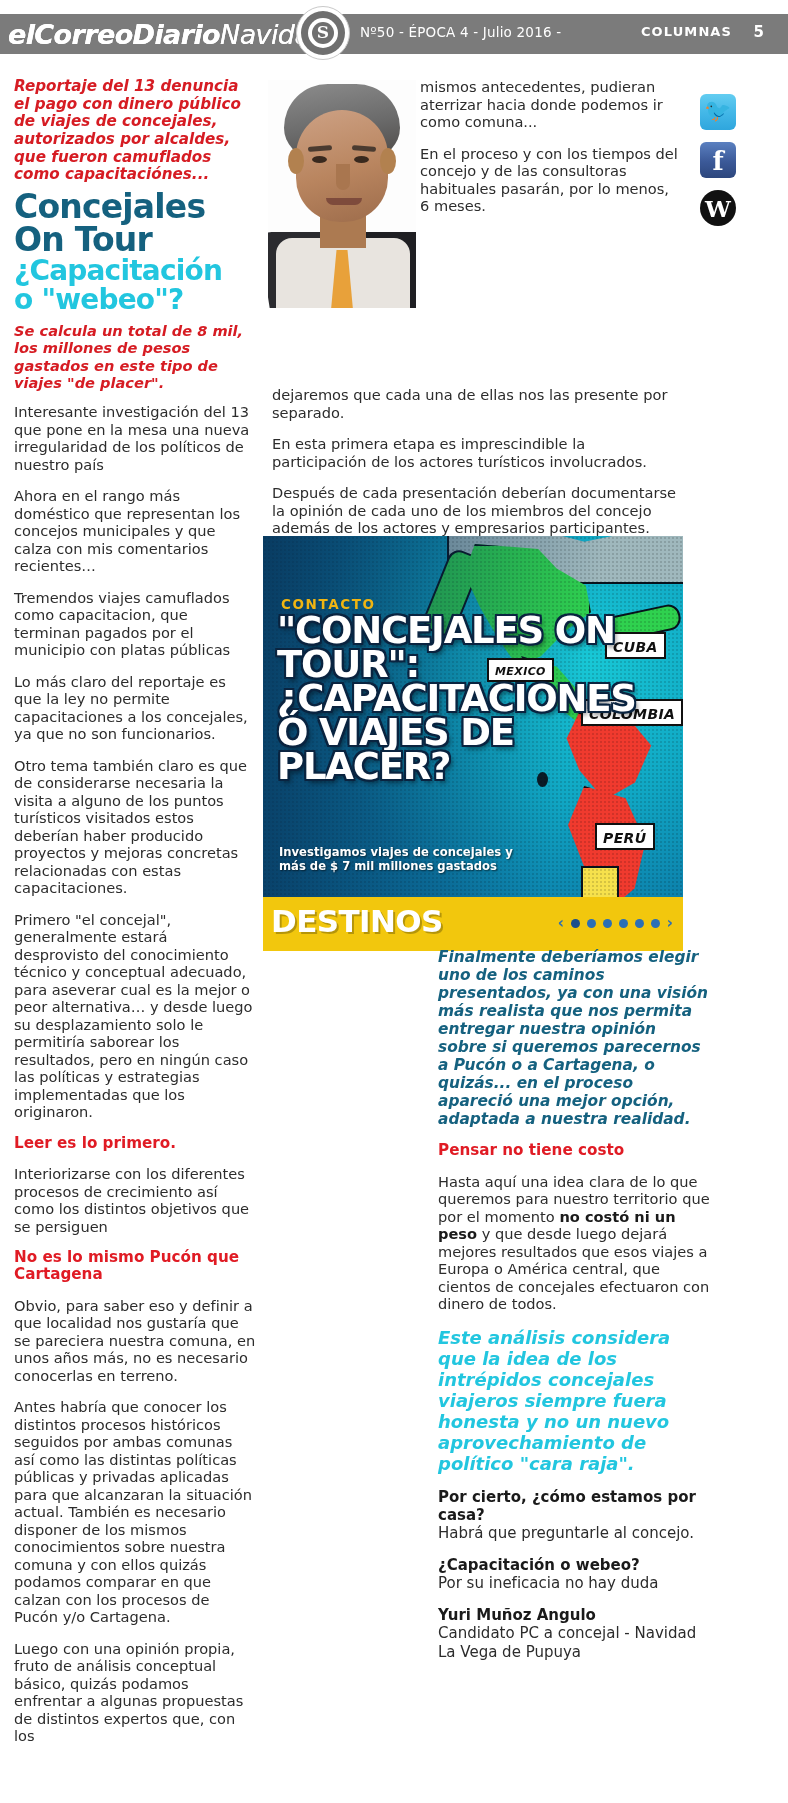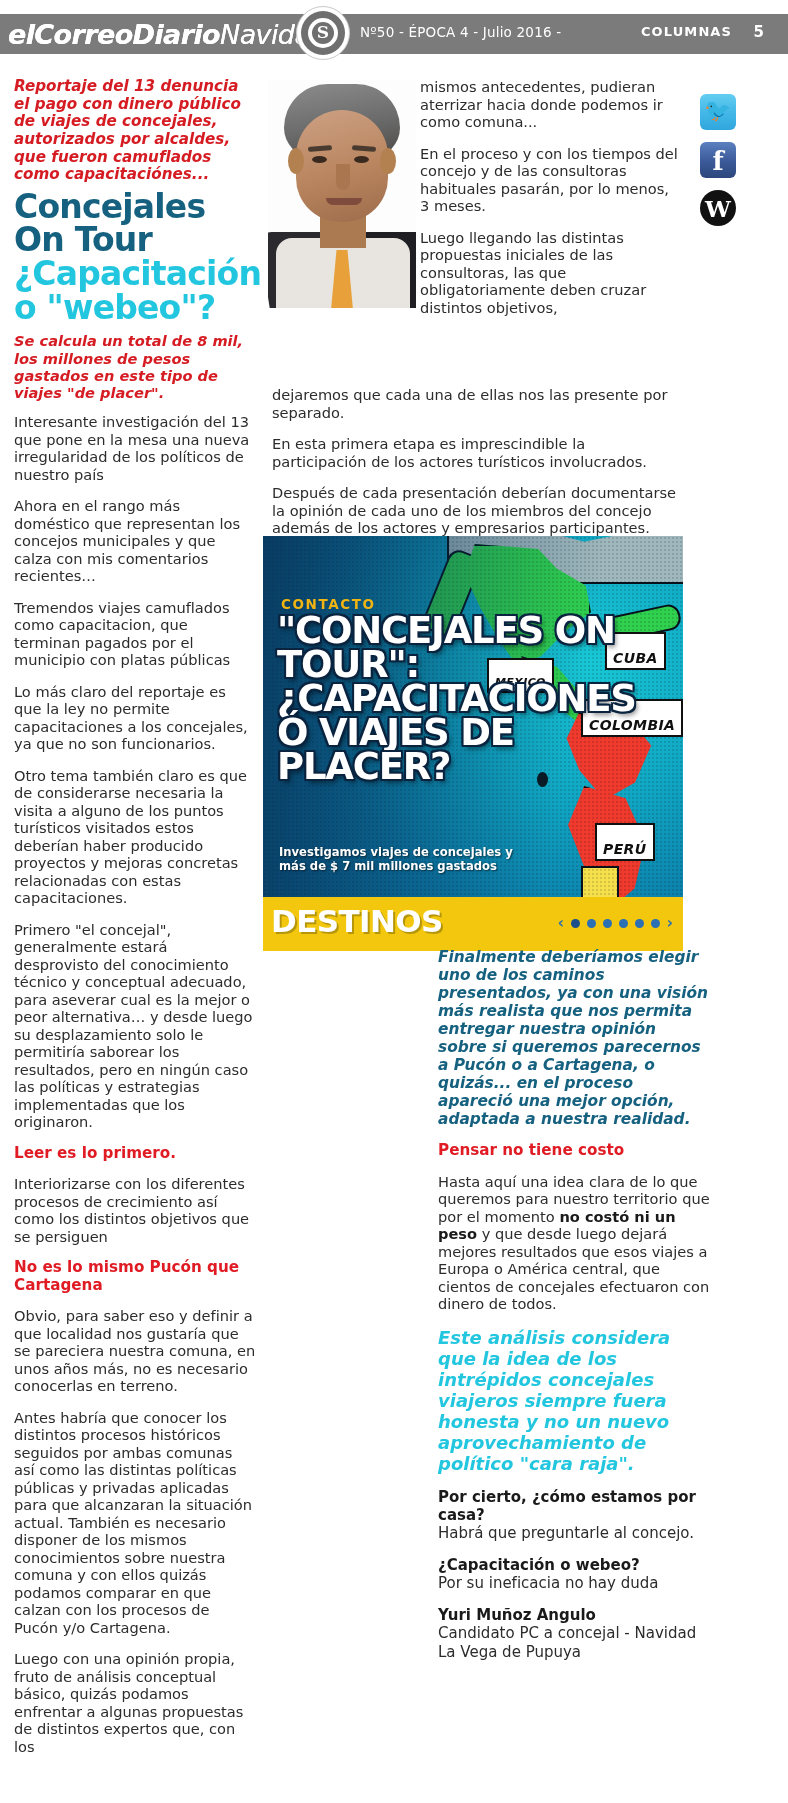--- a/index.html
+++ b/index.html
@@ -150,21 +150,21 @@
     color: #15617f;
     font-weight: 700;
     font-size: 33px;
     line-height: 1.02;
     letter-spacing: -0.8px;
     margin: 2px 0 0 0;
   }
   .head-cyan {
     color: #22c6df;
     font-weight: 700;
-    font-size: 33px;
+    font-size: 28px;
     line-height: 1.02;
     letter-spacing: -0.8px;
     margin: 0 8px 8px 0;
   }
   .subhead-red {
     color: #d61c23;
     font-weight: 700;
     font-style: italic;
     font-size: 14.6px;
     line-height: 1.18;
@@ -463,21 +463,21 @@
     width: 260px; height: 84px;
     background: #9fb8bd;
     border: 2px solid #08121c;
     clip-path: polygon(0 40%, 24% 30%, 52% 52%, 78% 36%, 100% 48%, 100% 100%, 0 100%);
   }
 
   .map-label {
     position: absolute;
     background: #ffffff;
     border: 2px solid #101010;
-    padding: 17px 6px 2px 6px;
+    padding: 6px 6px 2px 6px;
     font-family: "DejaVu Sans", "Liberation Sans", sans-serif;
     font-weight: 700;
     font-style: italic;
     font-size: 14px;
     color: #101010;
     letter-spacing: 0.4px;
     white-space: nowrap;
     line-height: 1.1;
   }
   .lab-mex { left: 224px; top: 122px; font-size: 11px; }
@@ -628,22 +628,21 @@
   <p class="red-sub">Leer es lo primero.</p>
   <p class="body-p">Interiorizarse con los diferentes procesos de crecimiento así como los distintos objetivos que se persiguen</p>
   <p class="red-sub">No es lo mismo Pucón que Cartagena</p>
   <p class="body-p">Obvio,  para saber eso y definir a que localidad nos gustaría que se pareciera nuestra comuna, en unos años más, no es necesario conocerlas en terreno.</p>
   <p class="body-p">Antes habría que conocer los distintos procesos históricos seguidos por ambas comunas así como las distintas políticas públicas y privadas aplicadas para que alcanzaran la situación actual. También es necesario disponer de los mismos conocimientos sobre nuestra comuna y con ellos quizás podamos comparar en que calzan con los procesos de Pucón y/o Cartagena.</p>
   <p class="body-p">Luego con una opinión propia, fruto de análisis conceptual básico, quizás podamos enfrentar a algunas propuestas de distintos expertos que, con los</p>
 </div>
 
 <div class="col-right-top">
   <p class="body-p">mismos antecedentes, pudieran aterrizar hacia donde podemos ir como comuna...</p>
-  <p class="body-p">En el proceso y con los tiempos del concejo y de las consultoras habituales pasarán, por lo menos, 3 meses.</p>
-  <p class="body-p">Luego llegando las distintas propuestas iniciales de las consultoras, las que obligatoriamente deben cruzar distintos objetivos,</p>
+  <p class="body-p">En el proceso y con los tiempos del concejo y de las consultoras habituales pasarán, por lo menos, 6 meses.</p>
 </div>
 
 <div class="col-right-wide">
   <p class="body-p">dejaremos que cada una de ellas nos las presente por separado.</p>
   <p class="body-p">En esta primera etapa es imprescindible la participación de los actores turísticos involucrados.</p>
   <p class="body-p">Después de cada presentación deberían documentarse la opinión de cada uno de los miembros del concejo además de los actores y empresarios participantes.</p>
 </div>
 
 <div class="info">
   <div class="info-ocean"></div>

